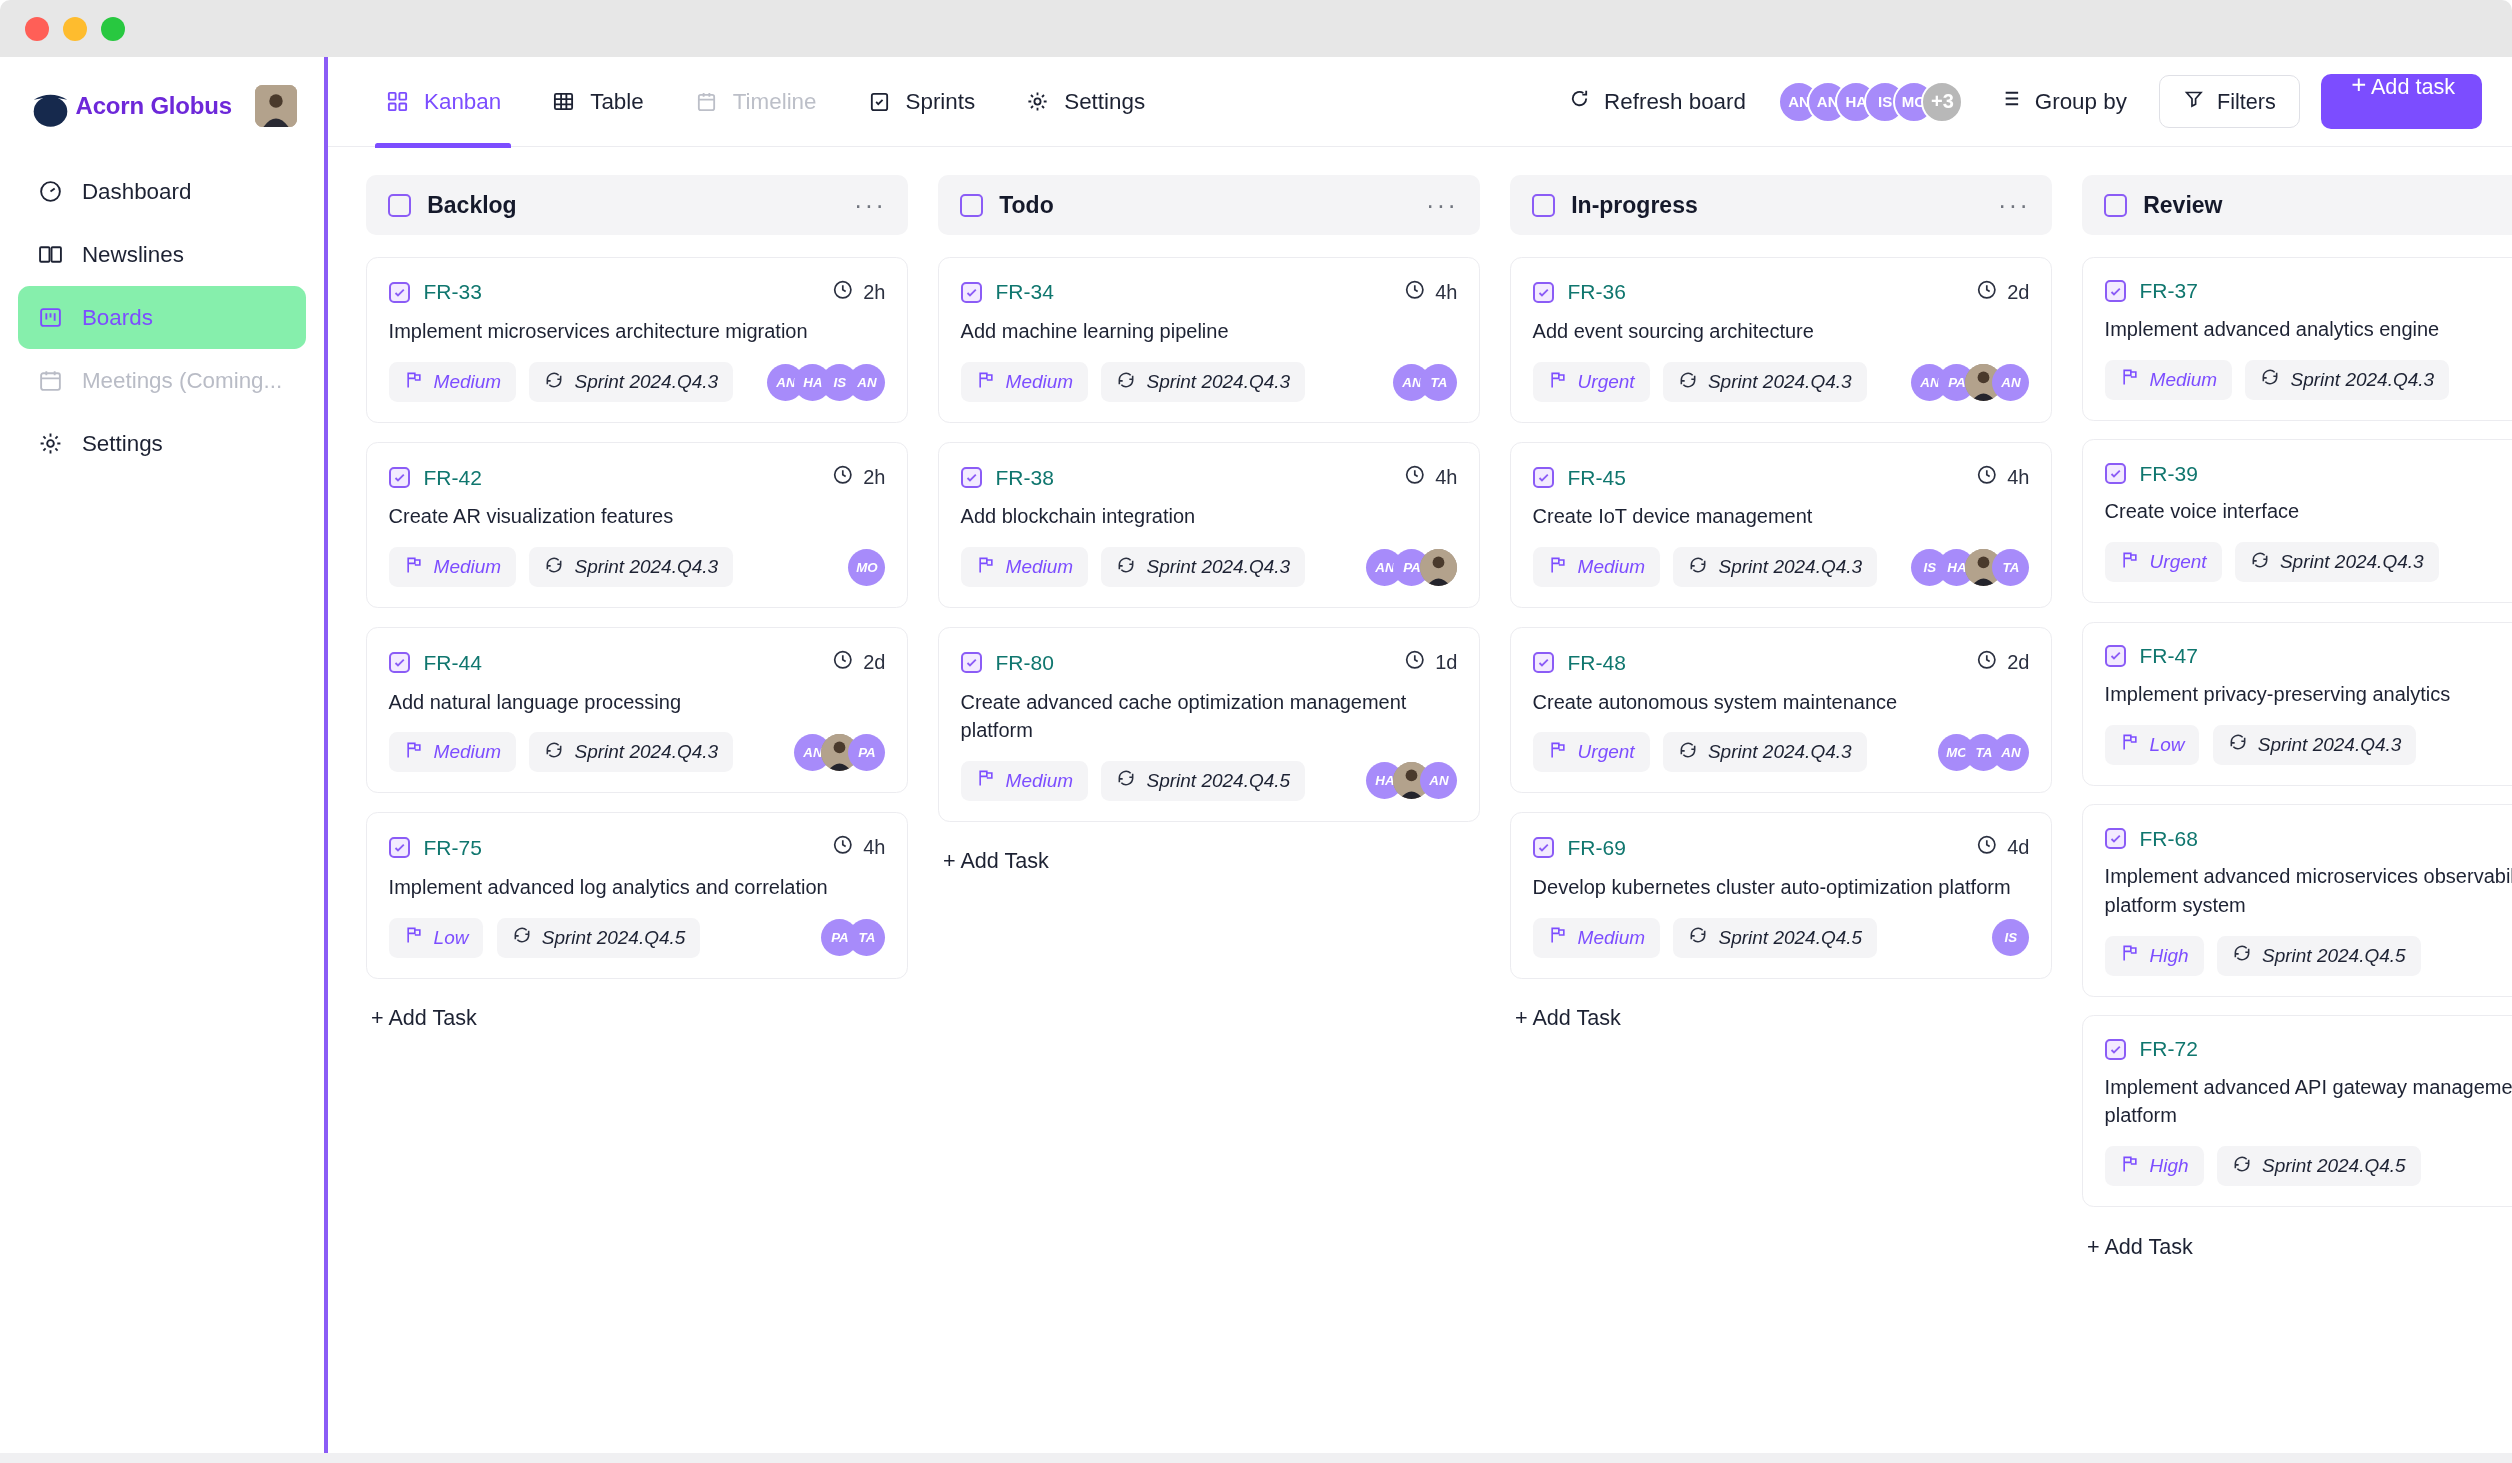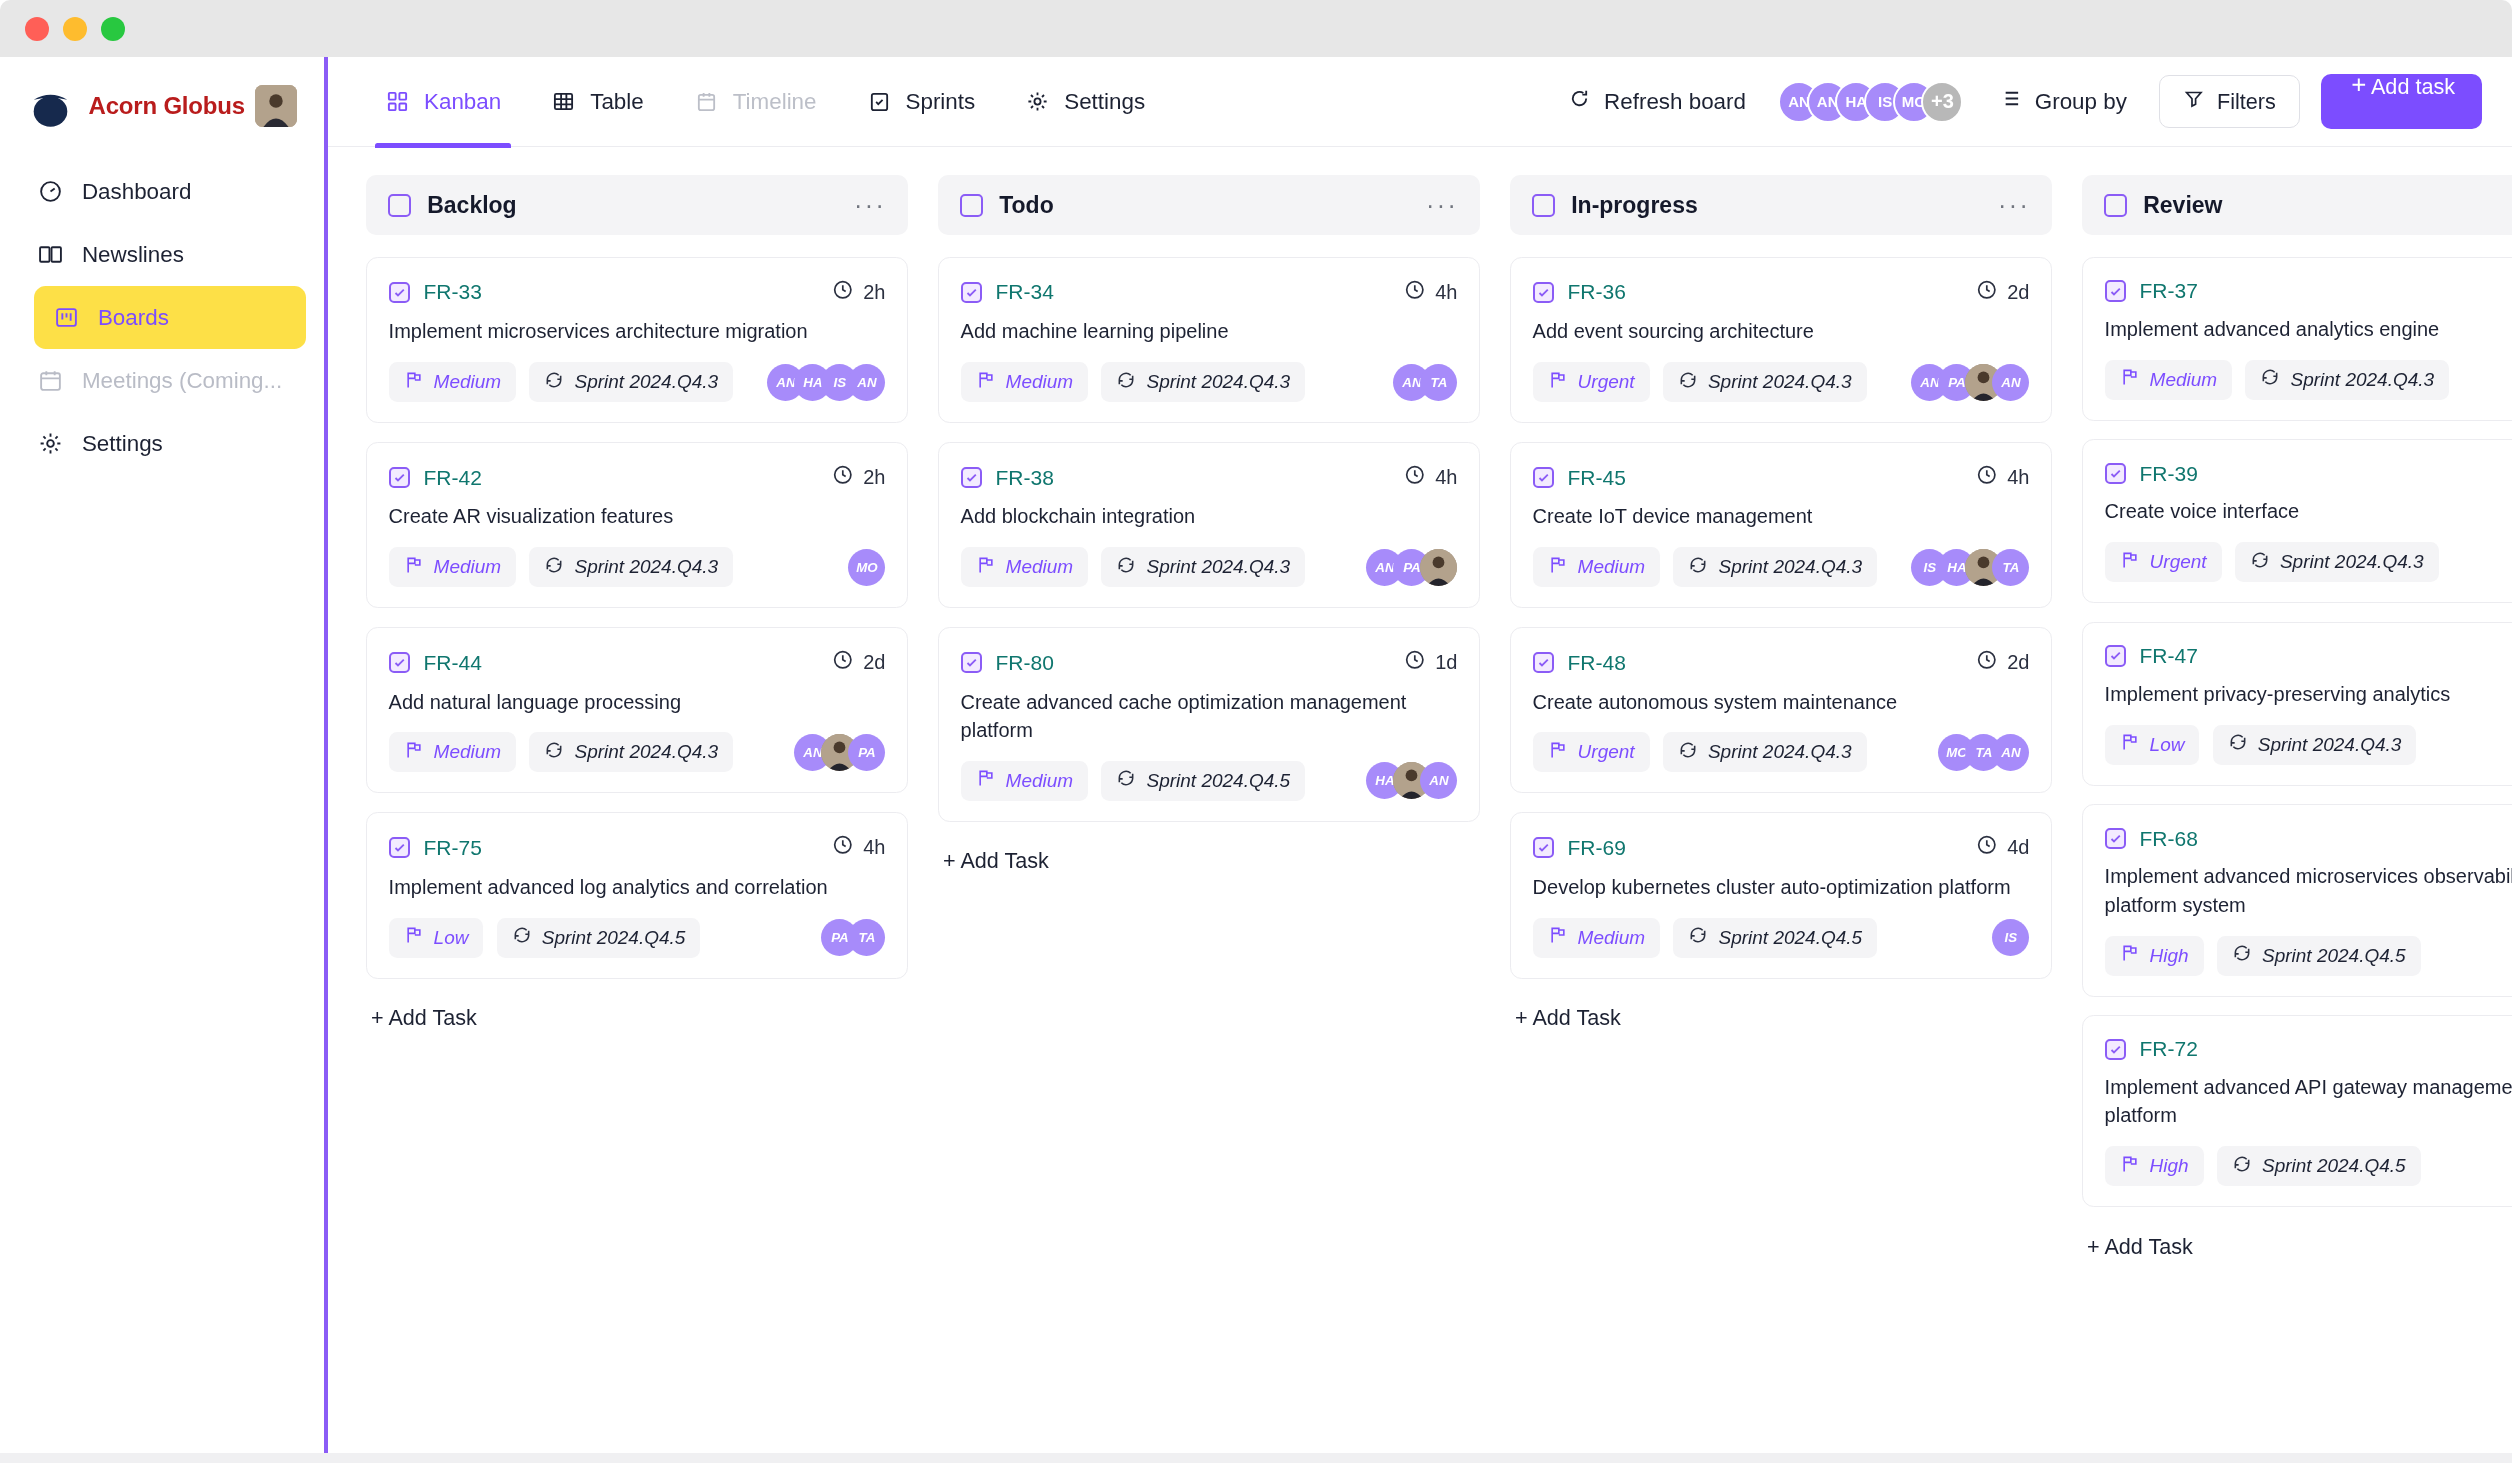--- a/index.html
+++ b/index.html
@@ -30,34 +30,34 @@
   .sidebar {
     width: 328px; height: 100%;
     background: #ffffff;
     border-right: 4.2px solid #8b5cf6;
     padding: 0 18.3px;
     flex-shrink: 0;
   }
   .brand { display: flex; align-items: center; height: 98px; padding: 0 8.3px; }
   .brand-logo { width: 47px; height: 47px; flex-shrink: 0; }
   .brand-name {
-    font-size: 24px; font-weight: 600; color: #b91c1c;
-    margin-left: 15px; letter-spacing: -0.2px;
+    font-size: 24px; font-weight: 600; color: #6d28d9;
+    margin-left: 2px; letter-spacing: -0.2px;
   }
   .brand-avatar {
     width: 42px; height: 42px; border-radius: 7.5px; margin-left: auto;
     overflow: hidden; background: #b9a890;
   }
   .nav { margin-top: 5px; }
   .nav-item {
     display: flex; align-items: center; gap: 18.3px;
     height: 63px; padding: 0 18.3px; border-radius: 11.6px;
     font-size: 22.4px; color: #1d2233; cursor: pointer;
   }
-  .nav-item.active { background: #fde047; color: #7c4dff; font-weight: 500; margin-left: 16px; }
+  .nav-item.active { background: #86efac; color: #7c4dff; font-weight: 500; }
   .nav-item.disabled { color: #b9bcc6; cursor: default; }
   .nav-ico { width: 27px; height: 27px; display: flex; align-items: center; justify-content: center; flex-shrink: 0; }
   .nav-label { white-space: nowrap; overflow: hidden; text-overflow: ellipsis; }
 
   
   .main { flex: 1; min-width: 0; display: flex; flex-direction: column; background: #fff; }
 
   .toolbar {
     height: 90px; display: flex; align-items: center;
     padding: 0 30px 0 32px; border-bottom: 1.7px solid #ececf0;

